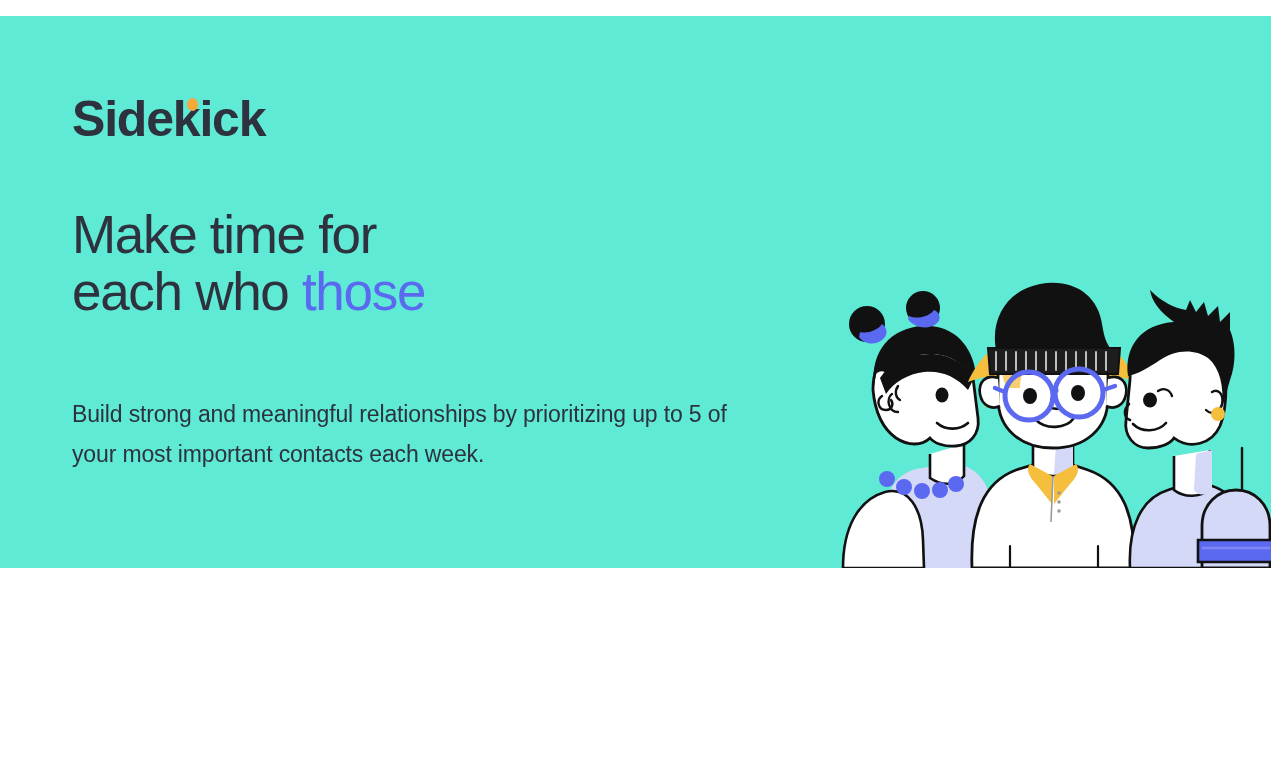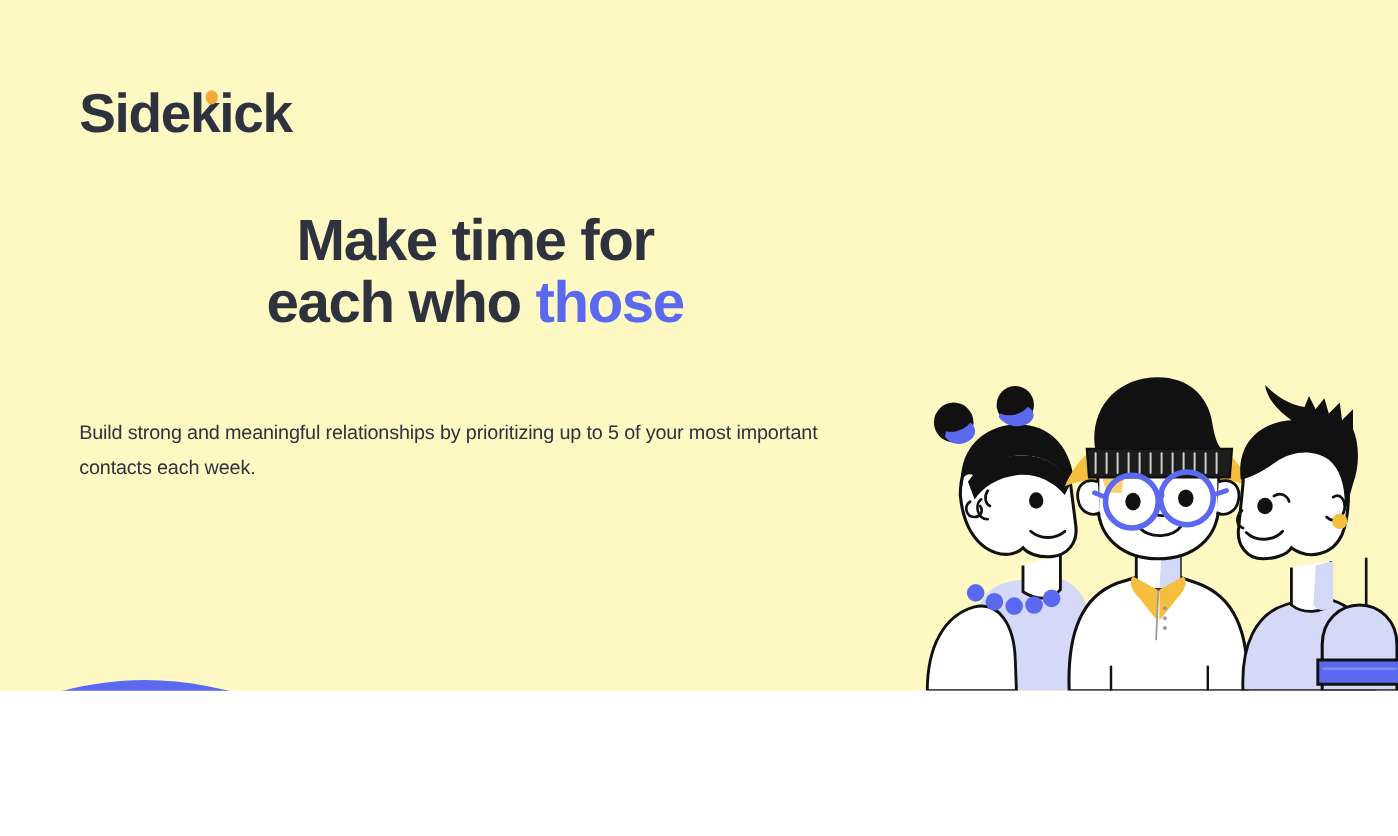--- a/index.html
+++ b/index.html
@@ -11,23 +11,24 @@
     height: 760px;
     background: #ffffff;
     font-family: "Liberation Sans", sans-serif;
     overflow: hidden;
     position: relative;
   }
 
   #stage {
     position: relative;
     width: 1271px;
-    height: 628px;
-    background: #fef9c3;
+    height: 552px;
+    background: #5eead4;
     overflow: hidden;
+    margin-top: 16px;
   }
 
   
   #bg-wave {
     position: absolute;
     left: 0;
     top: 0;
     width: 1271px;
     height: 760px;
     z-index: 1;
@@ -60,32 +61,31 @@
     border-radius: 50%;
     background: #f5a93b;
     left: 115px;
     top: 4px;
   }
 
   #headline {
     margin-top: 63px;
     font-size: 53px;
     line-height: 1.07;
-    font-weight: 700;
+    font-weight: 400;
     letter-spacing: -1.3px;
     color: #2d323e;
-    text-align: center;
   }
   #headline .accent {
     color: #5b68f0;
   }
 
   #subcopy {
     margin-top: 74px;
-    font-size: 18px;
+    font-size: 23px;
     line-height: 1.74;
     font-weight: 400;
     letter-spacing: -0.15px;
     color: #2d323e;
     max-width: 690px;
   }
 
   
   #illustration {
     position: absolute;

